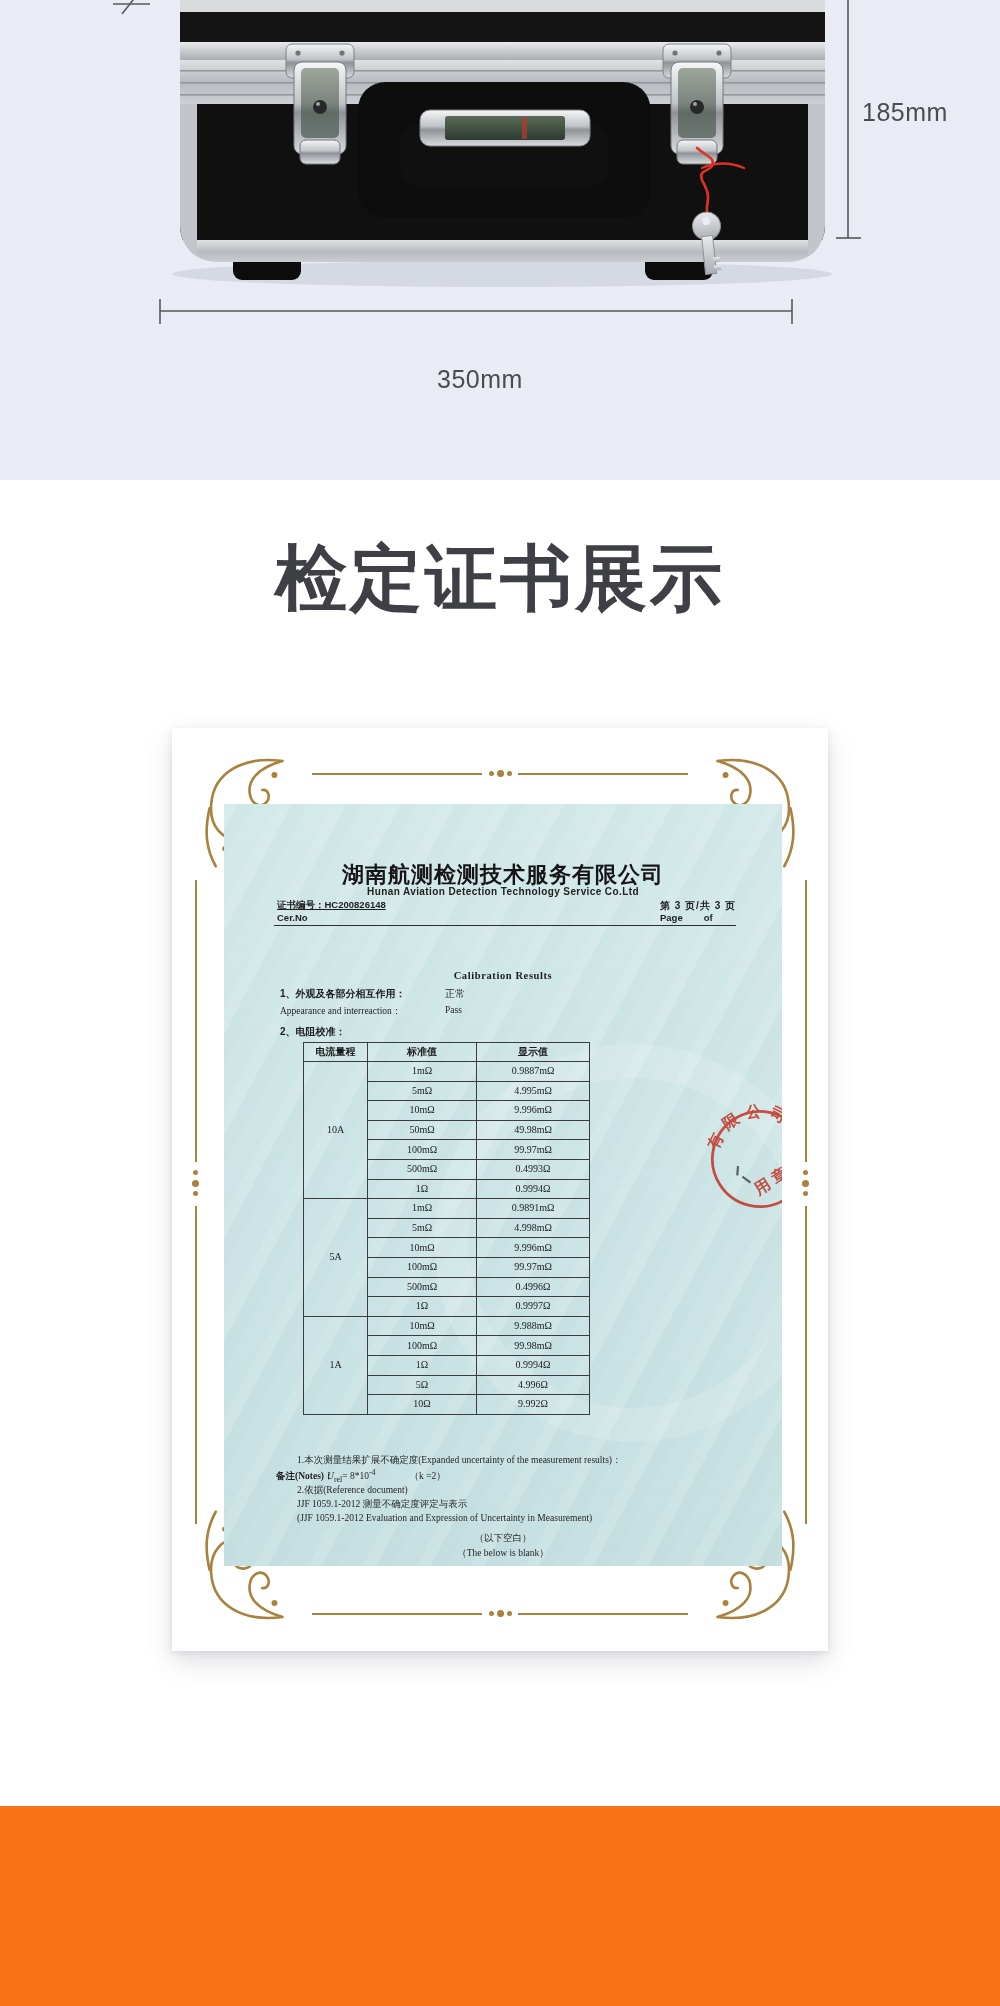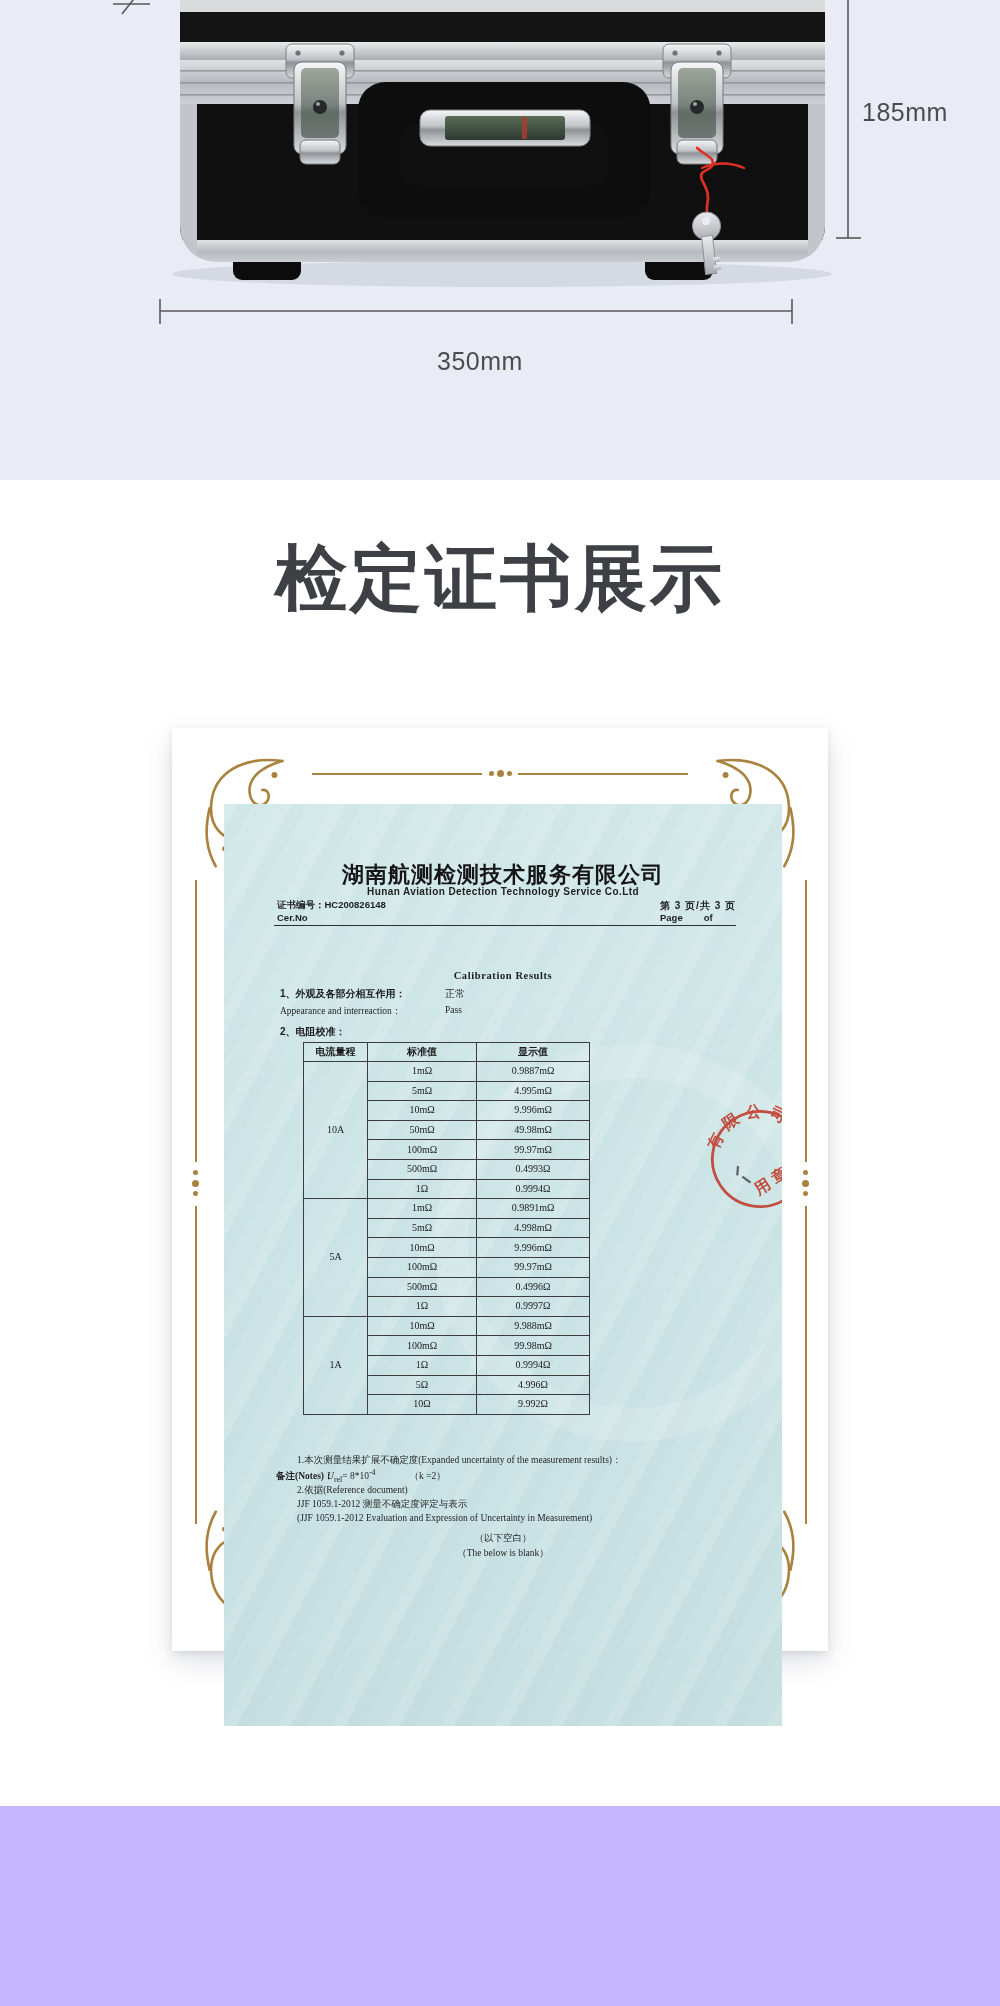--- a/index.html
+++ b/index.html
@@ -1,56 +1,56 @@
 <!DOCTYPE html>
 <html><head>
 <meta charset="utf-8">
 <style>
   html,body{margin:0;padding:0;}
   body{width:1000px;font-family:"Liberation Sans",sans-serif;background:#fff;}
-  .page{position:relative;width:1000px;height:2006px;overflow:hidden;background:#c4b5fd;}
+  .page{position:relative;width:1000px;height:2006px;overflow:hidden;background:#f97316;}
 
   
   .sec-top{position:absolute;left:0;top:0;width:1000px;height:480px;background:#e9ecf4;}
   .photo-wrap{position:absolute;left:0;top:0;width:1000px;height:480px;}
   .dim-label{position:absolute;color:#4c4c4e;font-size:25px;letter-spacing:.5px;}
   .dim-label.h{left:862px;top:98px;}
-  .dim-label.w{left:420px;top:347px;width:120px;text-align:center;}
+  .dim-label.w{left:420px;top:365px;width:120px;text-align:center;}
 
   
   .sec-cert{position:absolute;left:0;top:480px;width:1000px;height:1326px;background:#ffffff;}
   .big-heading{margin:0;text-align:center;color:#3e4045;font-size:72px;line-height:1;
                font-weight:600;letter-spacing:3px;font-family:"Liberation Sans",sans-serif;}
   .sec-cert .big-heading{padding-top:62px;}
 
   .cert-card{position:relative;width:656px;height:923px;margin:114px auto 0;background:#fff;
              box-shadow:0 10px 24px rgba(70,80,100,.18),0 2px 6px rgba(70,80,100,.12);}
   .gold-rule{position:absolute;height:0;border-top:2px solid #a8823e;}
   .gold-vrule{position:absolute;width:0;border-left:2px solid #a8823e;}
   .gold-dot{position:absolute;background:#a8823e;border-radius:50%;}
   .flourish{position:absolute;width:88px;height:114px;}
   .flourish svg{width:100%;height:100%;}
   .fl-tr{transform:scaleX(-1);}
   .fl-bl{transform:scaleY(-1);}
   .fl-br{transform:scale(-1,-1);}
 
   
-  .blue-page{position:absolute;left:52px;top:76px;width:558px;height:922px;overflow:hidden;
+  .blue-page{position:absolute;left:52px;top:76px;width:558px;height:762px;overflow:hidden;
              background:#cde6e7;
              background-image:
                repeating-linear-gradient(118deg, rgba(255,255,255,.10) 0 12px, rgba(40,90,90,.015) 12px 26px, rgba(255,255,255,0) 26px 48px),
                linear-gradient(180deg, rgba(255,255,255,.12), rgba(0,40,40,.03));}
   .bp-watermark{position:absolute;left:210px;top:240px;width:330px;height:330px;border-radius:50%;
                 border:34px solid rgba(255,255,255,.15);}
   .bp{position:absolute;color:#1d1d1f;}
   .c-title{left:0;right:0;top:56px;text-align:center;font-size:22px;font-weight:700;
            font-family:"Liberation Serif",serif;letter-spacing:1px;color:#151517;}
   .c-title-en{left:0;right:0;top:82px;text-align:center;font-size:10px;font-weight:700;
               font-family:"Liberation Sans",sans-serif;letter-spacing:.4px;color:#222;}
-  .c-certno{left:53px;top:95px;font-size:9.5px;font-weight:700;font-family:"Liberation Sans",sans-serif;}
+  .c-certno{left:53px;top:95px;font-size:9.5px;font-weight:700;font-family:"Liberation Sans",sans-serif;text-decoration:underline;}
   .c-certno-en{left:53px;top:108px;font-size:9.5px;font-weight:700;font-family:"Liberation Sans",sans-serif;}
   .c-pageinfo{left:436px;top:95px;font-size:10px;font-weight:700;font-family:"Liberation Sans",sans-serif;letter-spacing:1px;}
   .c-pageinfo-en{left:436px;top:108px;font-size:9.5px;font-weight:700;white-space:pre;font-family:"Liberation Sans",sans-serif;}
   .c-underline{position:absolute;left:50px;top:121px;width:462px;border-bottom:1.6px solid #2e2e30;}
   .c-caltitle{left:0;right:0;top:137px;text-align:center;font-size:22px;font-weight:700;
               letter-spacing:9px;color:#121214;font-family:"Liberation Serif",serif;}
   .c-caltitle-en{left:0;right:0;top:166px;text-align:center;font-size:10.5px;font-weight:700;
                  font-family:"Liberation Serif",serif;letter-spacing:.6px;}
   .c-item-label{font-size:10px;font-weight:600;font-family:"Liberation Sans",sans-serif;}
   .c-item-en{font-size:9.5px;font-family:"Liberation Serif",serif;}

